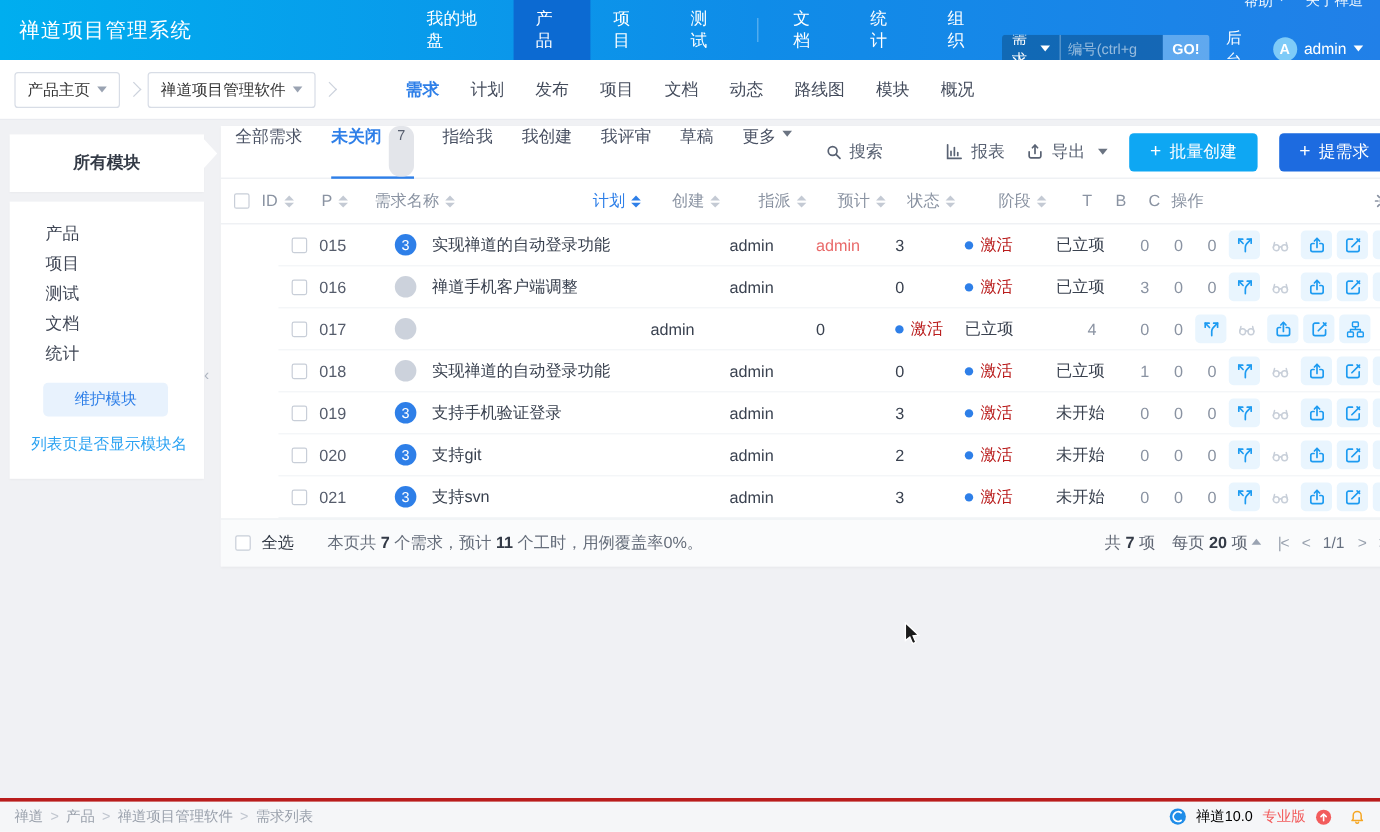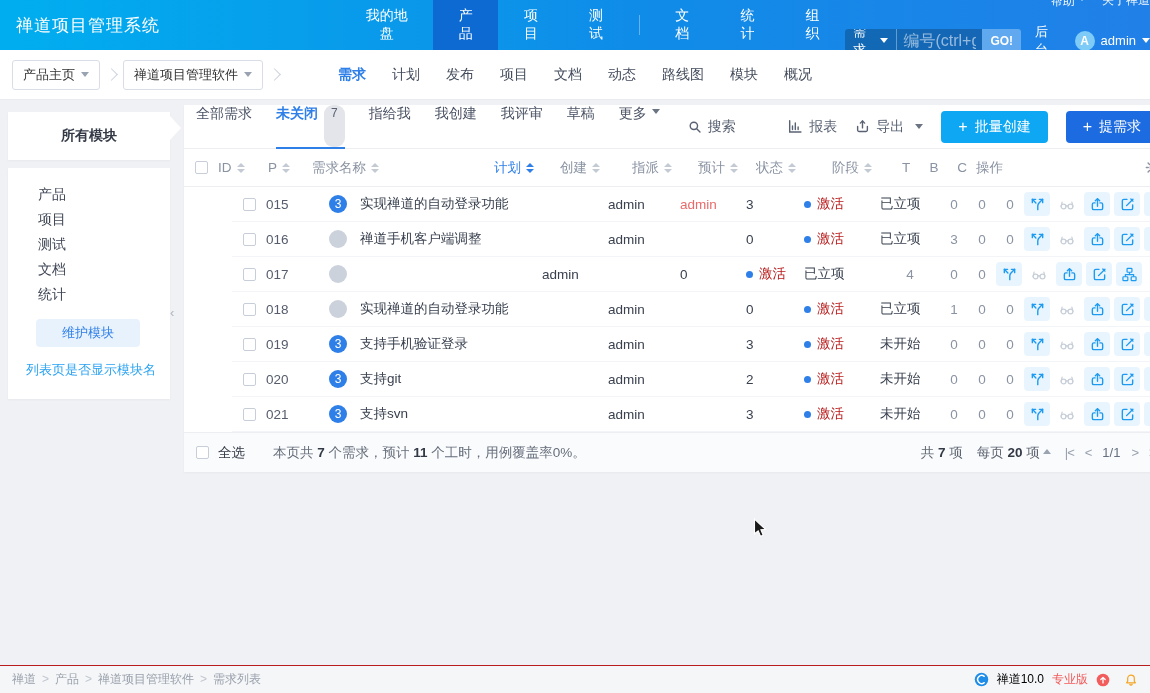--- a/index.html
+++ b/index.html
@@ -2,30 +2,30 @@
 <html><head>
 <meta charset="utf-8">
 <style>
   * { margin:0; padding:0; box-sizing:border-box; }
   body { font-family:"Liberation Sans","DejaVu Sans",sans-serif; }
   .screen { position:relative; width:1150px; height:693px; background:#f0f1f4; overflow:hidden; }
 
   
   .topbar { height:50px; background:linear-gradient(90deg,#00aeef 0%,#0f8ce8 55%,#2180e8 100%); display:flex; align-items:stretch; color:#fff; }
   .app-title { width:345px; display:flex; align-items:center; padding-left:16px; font-size:17px; letter-spacing:1px; }
-  .nav-group { display:flex; align-items:stretch;text-align:center; }
+  .nav-group { display:flex; align-items:stretch; }
   .nav-item { display:flex; align-items:center; padding:0 19px; font-size:14px; color:#fff; cursor:pointer; }
   .nav-item.active { background:#0c6ad2; }
   .nav-divider { width:1px; background:rgba(255,255,255,0.35); margin:15px 10px; }
-  .top-right { margin-left:auto; display:flex; flex-direction:column; justify-content:center; align-items:flex-end; gap:13px; }
+  .top-right { margin-left:auto; display:flex; flex-direction:column; justify-content:center; align-items:flex-end; padding-right:14px; gap:13px; }
   .top-right-row1 { display:flex; align-items:center; gap:16px; font-size:12px; color:rgba(255,255,255,0.95); }
   .top-right-row2 { display:flex; align-items:center; gap:14px; font-size:13px; }
   .searchbox { display:flex; align-items:stretch; height:24px; border-radius:3px; overflow:hidden; }
   .searchbox .stype { background:rgba(0,0,0,0.22); display:flex; align-items:center; gap:5px; padding:0 8px; font-size:13px; }
-  .searchbox input { width:86px; border:none; outline:none; background:rgba(0,0,0,0.22); border-left:1px solid rgba(255,255,255,0.35); color:#fff; font-size:16px; padding:0 6px; }
+  .searchbox input { width:86px; border:none; outline:none; background:rgba(0,0,0,0.22); border-left:1px solid rgba(255,255,255,0.35); color:#fff; font-size:12px; padding:0 6px; }
   .searchbox input::placeholder { color:rgba(255,255,255,0.55); }
   .searchbox .go { background:rgba(255,255,255,0.3); display:flex; align-items:center; padding:0 8px; font-size:12px; font-weight:bold; cursor:pointer; }
   .avatar-group { display:flex; align-items:center; gap:6px; cursor:pointer; }
   .avatar { width:20px; height:20px; border-radius:50%; background:#7ecbf8; color:#fff; font-size:12px; font-weight:bold; display:flex; align-items:center; justify-content:center; }
 
   .caret { display:inline-block; width:0; height:0; border:4px solid transparent; border-top:5px solid currentColor; margin-top:4px; }
   .caret-gray { color:#9aa3b2; margin-left:6px; }
   .caret-dark { color:#6b7482; margin-left:5px; }
   .caret-up { display:inline-block; width:0; height:0; border:4px solid transparent; border-bottom:5px solid #9aa3b2; margin-bottom:3px; margin-left:3px; }
 
@@ -101,21 +101,21 @@
   .tfoot { display:flex; align-items:center; height:40px; padding:0 12px; background:#fafbfc; border-top:1px solid #eceef2; font-size:13.5px; color:#5f6673; }
   .tfoot .sel-label { color:#333a46; margin-left:9px; cursor:pointer; }
   .tfoot .summary { margin-left:28px; color:#666e7b; }
   .tfoot b { color:#333a46; }
   .tf-right { margin-left:auto; display:flex; align-items:center; gap:14px; }
   .pager { display:flex; align-items:center; gap:11px; color:#98a1ae; font-size:13px; }
   .pager .pg { cursor:pointer; letter-spacing:-1px; }
   .pager .pind { color:#667080; letter-spacing:0; }
 
   
-  .pagefooter { position:absolute; bottom:0; left:0; width:100%; height:28px; background:#f5f6f8; border-top:1px solid #b91c1c; display:flex; align-items:center; padding:0 12px; font-size:12px; color:#9aa1ac; }
+  .pagefooter { position:absolute; bottom:0; left:0; width:100%; height:28px; background:#f5f6f8; border-top:3px solid #b91c1c; display:flex; align-items:center; padding:0 12px; font-size:12px; color:#9aa1ac; }
   .flink { color:#9aa1ac; text-decoration:none; cursor:pointer; }
   .fsep { margin:0 6px; color:#c0c6cf; }
   .pf-right { margin-left:auto; display:flex; align-items:center; gap:8px; }
   .pf-version { color:#000000; }
   .pf-edition { color:#f25b5b; cursor:pointer; }
   .pf-bell { margin-left:6px; display:flex; cursor:pointer; }
 
   .cursor { position:absolute; left:753px; top:518px; pointer-events:none; }
   svg { display:block; }
 </style>

